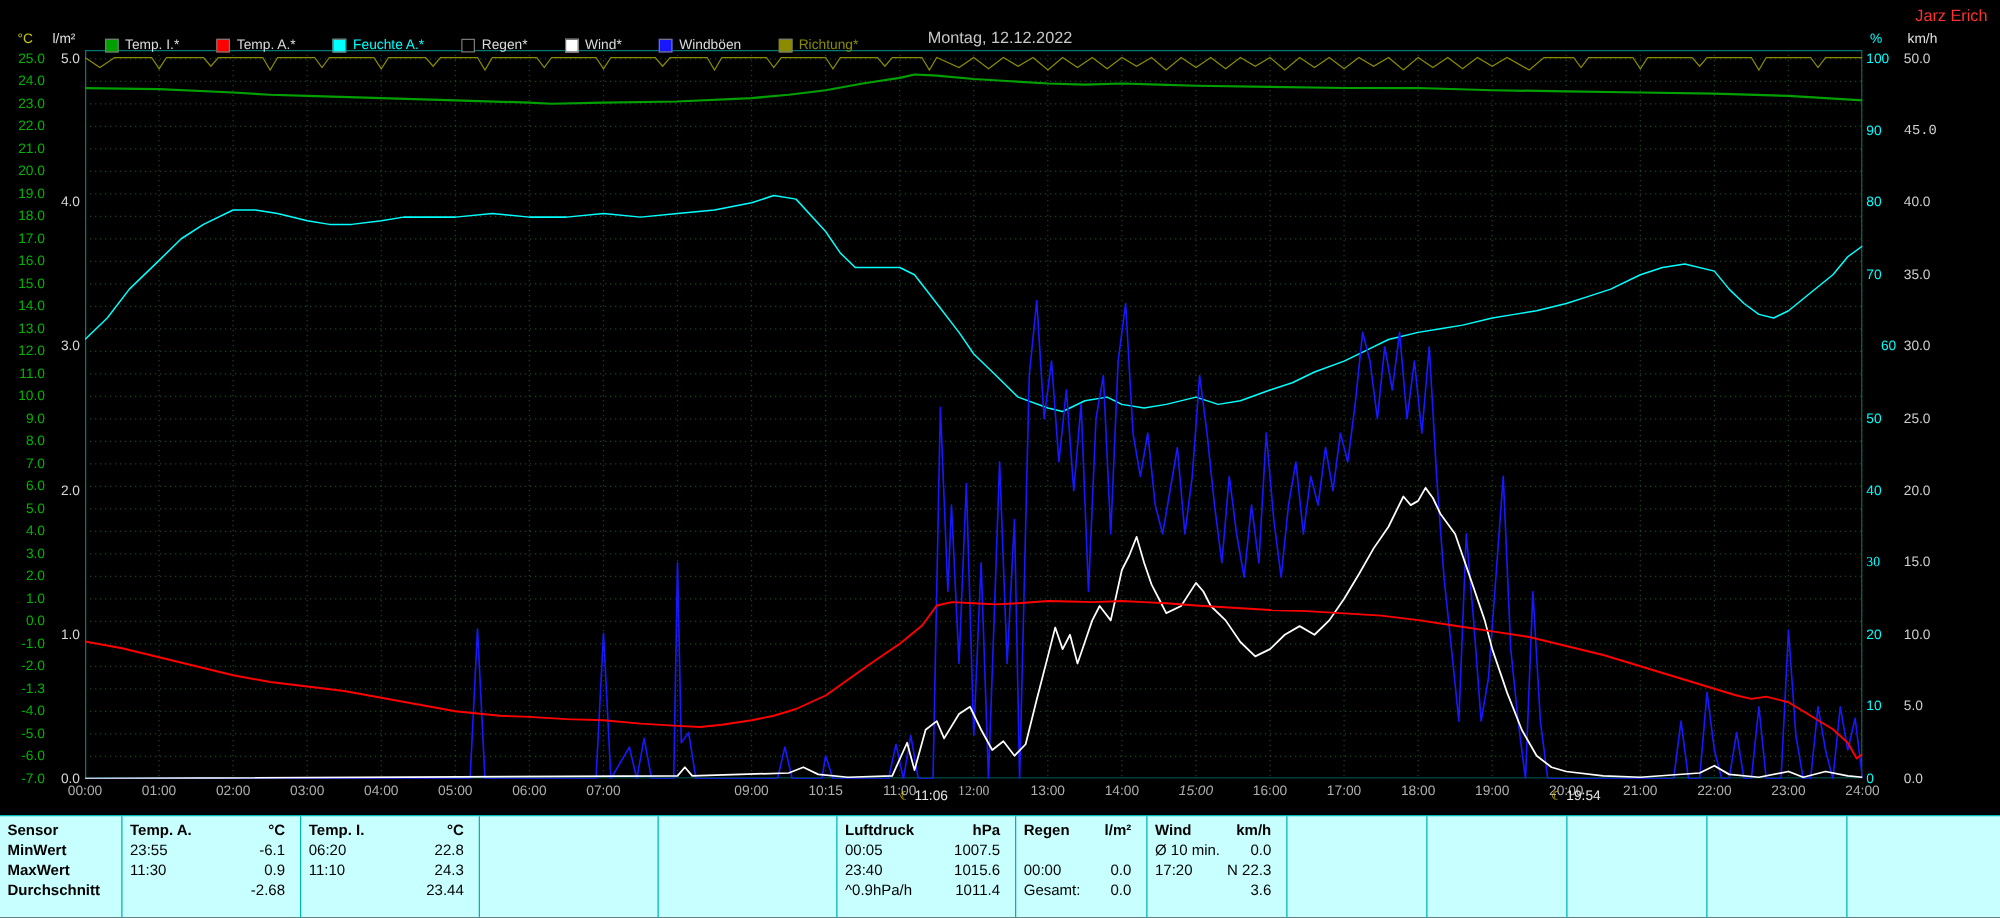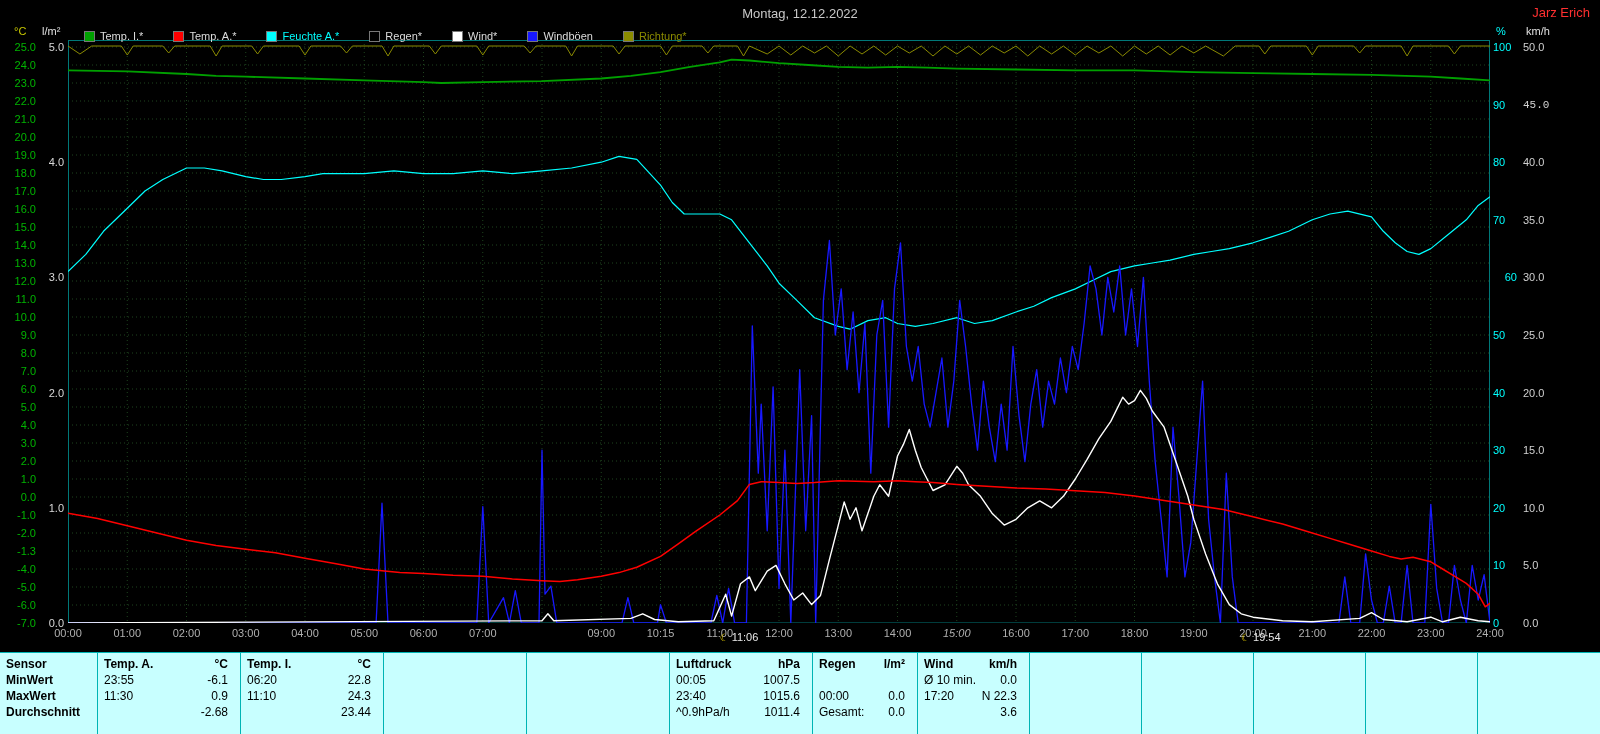--- a/index.html
+++ b/index.html
@@ -1,18 +1,18 @@
 <!DOCTYPE html>
 <html><head>
 <meta charset="utf-8">
 <style>
   html,body{margin:0;padding:0;background:#000;width:1600px;height:734px;overflow:hidden;
     font-family:"Liberation Sans", sans-serif;}
   #chart{position:absolute;left:0;top:0;width:1600px;height:652px;background:#000;}
-  .title{position:absolute;top:6px;left:0;width:1600px;text-align:center;color:#c8c8c8;font-size:13px;}
+  .title{position:absolute;top:22px;left:0;width:1600px;text-align:center;color:#c8c8c8;font-size:13px;}
   .station{position:absolute;top:5px;right:10px;color:#ff3030;font-size:13px;}
   .unit{position:absolute;font-size:11px;}
   .u-temp{left:14px;top:25px;color:#c8c800;}
   .u-rain{left:42px;top:25px;color:#e0e0e0;}
   .u-pct{left:1496px;top:25px;color:#00ffff;}
   .u-kmh{left:1526px;top:25px;color:#e0e0e0;}
   .tick{position:absolute;font-size:11px;height:14px;line-height:14px;white-space:nowrap;}
   .ttemp{left:2px;width:34px;text-align:right;color:#00b400;}
   .train{left:42px;width:22px;text-align:right;color:#d8d8d8;}
   .tpct{left:1493px;width:24px;text-align:left;color:#00ffff;}
@@ -183,21 +183,21 @@
     <div class="tick train" style="top: 385.6px;">2.0</div>
     <div class="tick train" style="top: 500.8px;">1.0</div>
     <div class="tick train" style="top: 616px;">0.0</div>
     <div class="tick tpct" style="top: 40px;">100</div>
     <div class="tick tpct" style="top: 97.6px;">90</div>
     <div class="tick tpct" style="top: 155.2px;">80</div>
     <div class="tick tpct" style="top: 212.8px;">70</div>
     <div class="tick tpct" style="top: 270.4px; text-align: right;">60</div>
     <div class="tick tpct" style="top: 328px;">50</div>
     <div class="tick tpct" style="top: 385.6px;">40</div>
-    <div class="tick tpct" style="top: 443.2px;">30</div>
+    <div class="tick tpct" style="top: 443.2px; font-family: Liberation Serif, serif;">30</div>
     <div class="tick tpct" style="top: 500.8px;">20</div>
     <div class="tick tpct" style="top: 558.4px;">10</div>
     <div class="tick tpct" style="top: 616px;">0</div>
     <div class="tick tkmh" style="top: 40px;">50.0</div>
     <div class="tick tkmh" style="top: 97.6px; font-family: Liberation Mono, monospace;">45.0</div>
     <div class="tick tkmh" style="top: 155.2px;">40.0</div>
     <div class="tick tkmh" style="top: 212.8px;">35.0</div>
     <div class="tick tkmh" style="top: 270.4px;">30.0</div>
     <div class="tick tkmh" style="top: 328px;">25.0</div>
     <div class="tick tkmh" style="top: 385.6px;">20.0</div>
@@ -210,21 +210,21 @@
     <div class="tick tx" style="top: 626px; left: 164.5px;">02:00</div>
     <div class="tick tx" style="top: 626px; left: 223.75px;">03:00</div>
     <div class="tick tx" style="top: 626px; left: 283px;">04:00</div>
     <div class="tick tx" style="top: 626px; left: 342.25px;">05:00</div>
     <div class="tick tx" style="top: 626px; left: 401.5px;">06:00</div>
     <div class="tick tx" style="top: 626px; left: 460.75px;">07:00</div>
     <div class="tick tx" style="top: 656px; left: 520px;">08:00</div>
     <div class="tick tx" style="top: 626px; left: 579.25px;">09:00</div>
     <div class="tick tx" style="top: 626px; left: 638.5px;">10:15</div>
     <div class="tick tx" style="top: 626px; left: 697.75px;">11:00</div>
-    <div class="tick tx" style="top: 626px; left: 757px;">12:00</div>
+    <div class="tick tx" style="top: 626px; left: 757px; font-family: Liberation Serif, serif;">12:00</div>
     <div class="tick tx" style="top: 626px; left: 816.25px;">13:00</div>
     <div class="tick tx" style="top: 626px; left: 875.5px;">14:00</div>
     <div class="tick tx" style="top: 626px; left: 934.75px; font-style: italic;">15:00</div>
     <div class="tick tx" style="top: 626px; left: 994px;">16:00</div>
     <div class="tick tx" style="top: 626px; left: 1053.25px;">17:00</div>
     <div class="tick tx" style="top: 626px; left: 1112.5px;">18:00</div>
     <div class="tick tx" style="top: 626px; left: 1171.75px;">19:00</div>
     <div class="tick tx" style="top: 626px; left: 1231px;">20:00</div>
     <div class="tick tx" style="top: 626px; left: 1290.25px;">21:00</div>
     <div class="tick tx" style="top: 626px; left: 1349.5px;">22:00</div>

